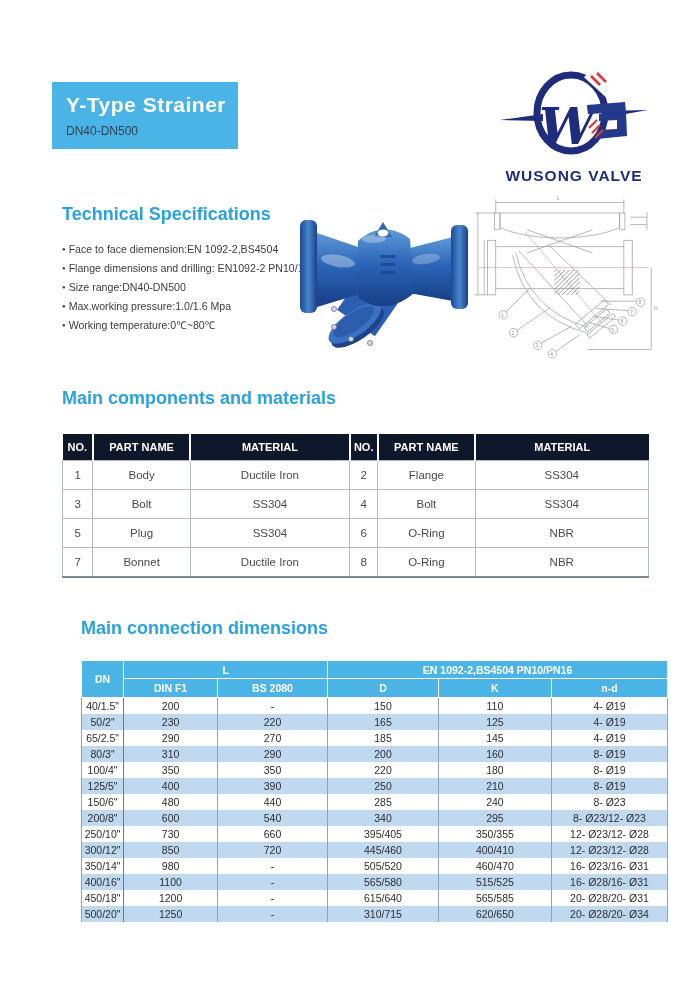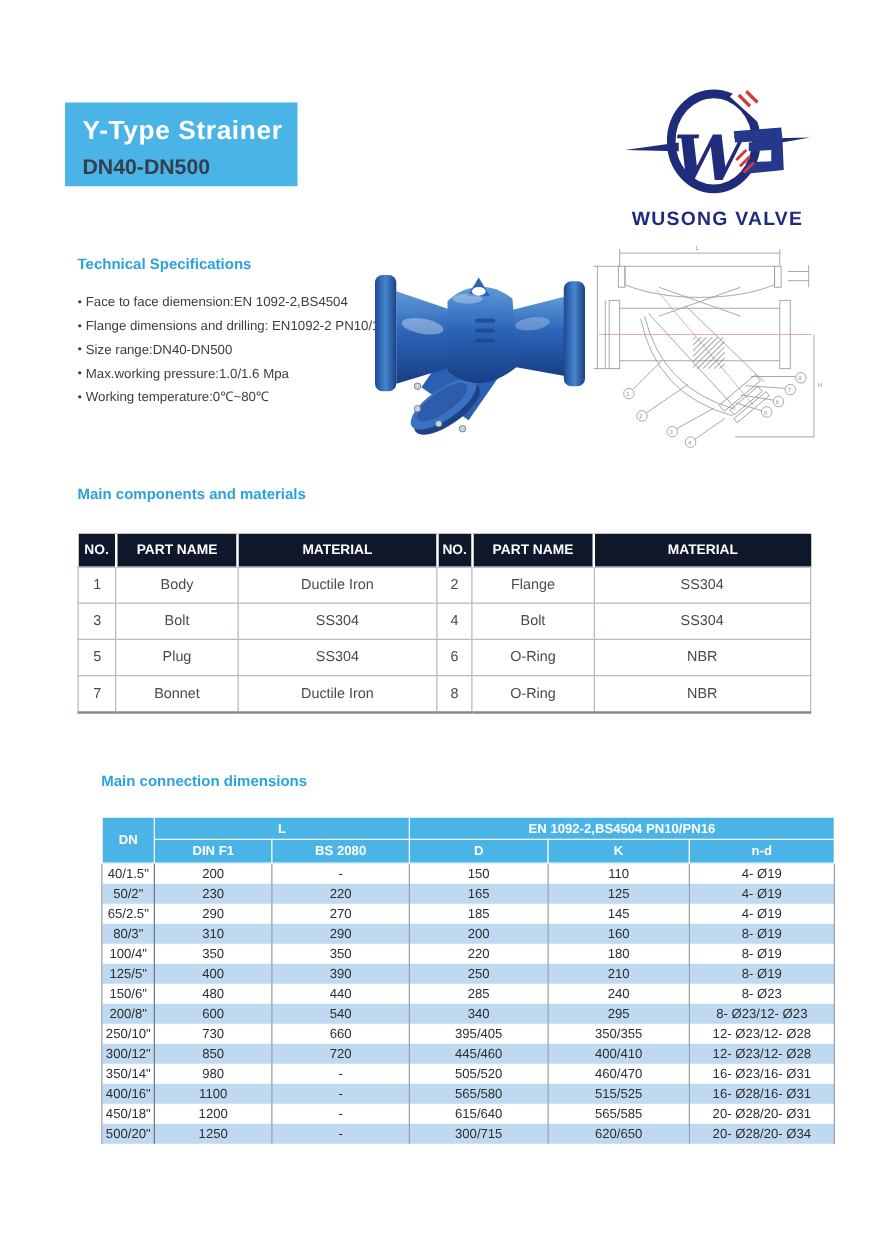--- a/index.html
+++ b/index.html
@@ -8,29 +8,29 @@
     font-family:"Liberation Sans", sans-serif;overflow:hidden;color:#3a3a3a;
   }
   
   .title-box{
     position:absolute;left:52px;top:82px;width:186px;height:67px;
     background:#4bb4e6;box-sizing:border-box;padding:11px 0 0 14px;
   }
   .title-box .main-title{
     color:#ffffff;font-size:21px;font-weight:bold;letter-spacing:.5px;margin:0 0 7px 0;
   }
-  .title-box .sub-title{color:#31404e;font-size:17px;font-weight:700;}
+  .title-box .sub-title{color:#31404e;font-size:12px;font-weight:400;}
   .logo{position:absolute;left:497px;top:68px;width:154px;text-align:center;}
   .logo svg{display:block;margin:0 auto;}
   .brand-name{
     color:#1f2c7b;font-weight:bold;font-size:15.5px;letter-spacing:1px;margin-top:3px;
     white-space:nowrap;
   }
   
-  .section-heading{color:#2ba2de;font-size:12px;font-weight:600;margin:0;}
+  .section-heading{color:#2ba2de;font-size:18px;font-weight:600;margin:0;}
   
   #specs{position:absolute;left:62px;top:204px;width:250px;}
   #specs ul{list-style:none;margin:15px 0 0 0;padding:0;}
   #specs li{font-size:10.6px;color:#3d3d3d;line-height:19px;white-space:nowrap;}
   #specs li .dot{font-size:6px;vertical-align:2px;margin-right:3px;}
   
   #valve-photo{position:absolute;left:296px;top:197px;width:178px;height:158px;}
   #valve-drawing{position:absolute;left:464px;top:192px;width:200px;height:168px;}
   
   #components{position:absolute;left:62px;top:388px;width:587px;}
@@ -424,19 +424,19 @@
           <td>1200</td>
           <td>-</td>
           <td>615/640</td>
           <td>565/585</td>
           <td>20- Ø28/20- Ø31</td>
         </tr>
         <tr>
           <td>500/20"</td>
           <td>1250</td>
           <td>-</td>
-          <td>300/715</td>
+          <td>310/715</td>
           <td>620/650</td>
           <td>20- Ø28/20- Ø34</td>
         </tr>
       </tbody>
   </table>
 </div>
 
 </body></html>

